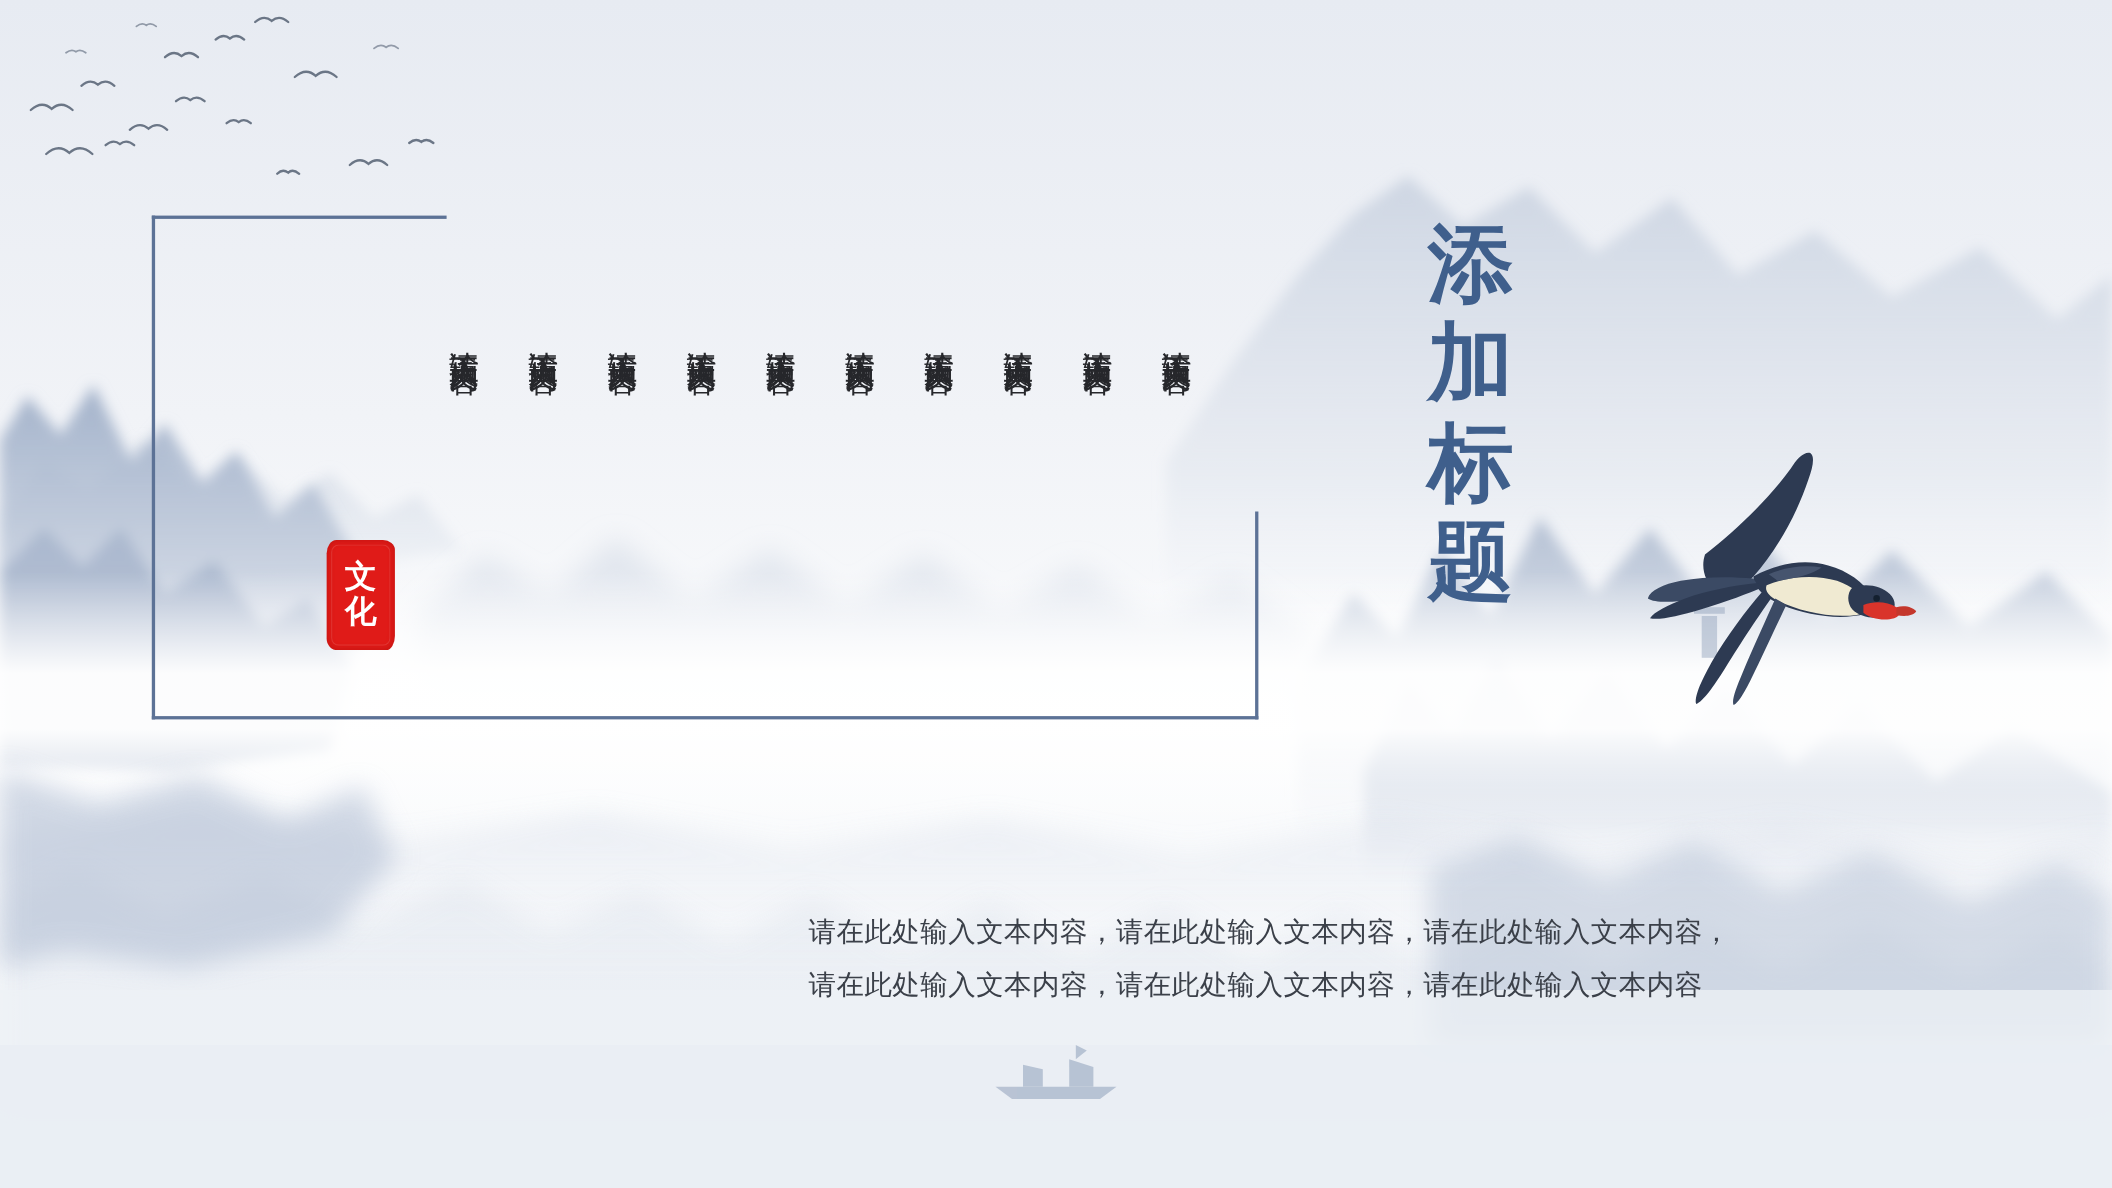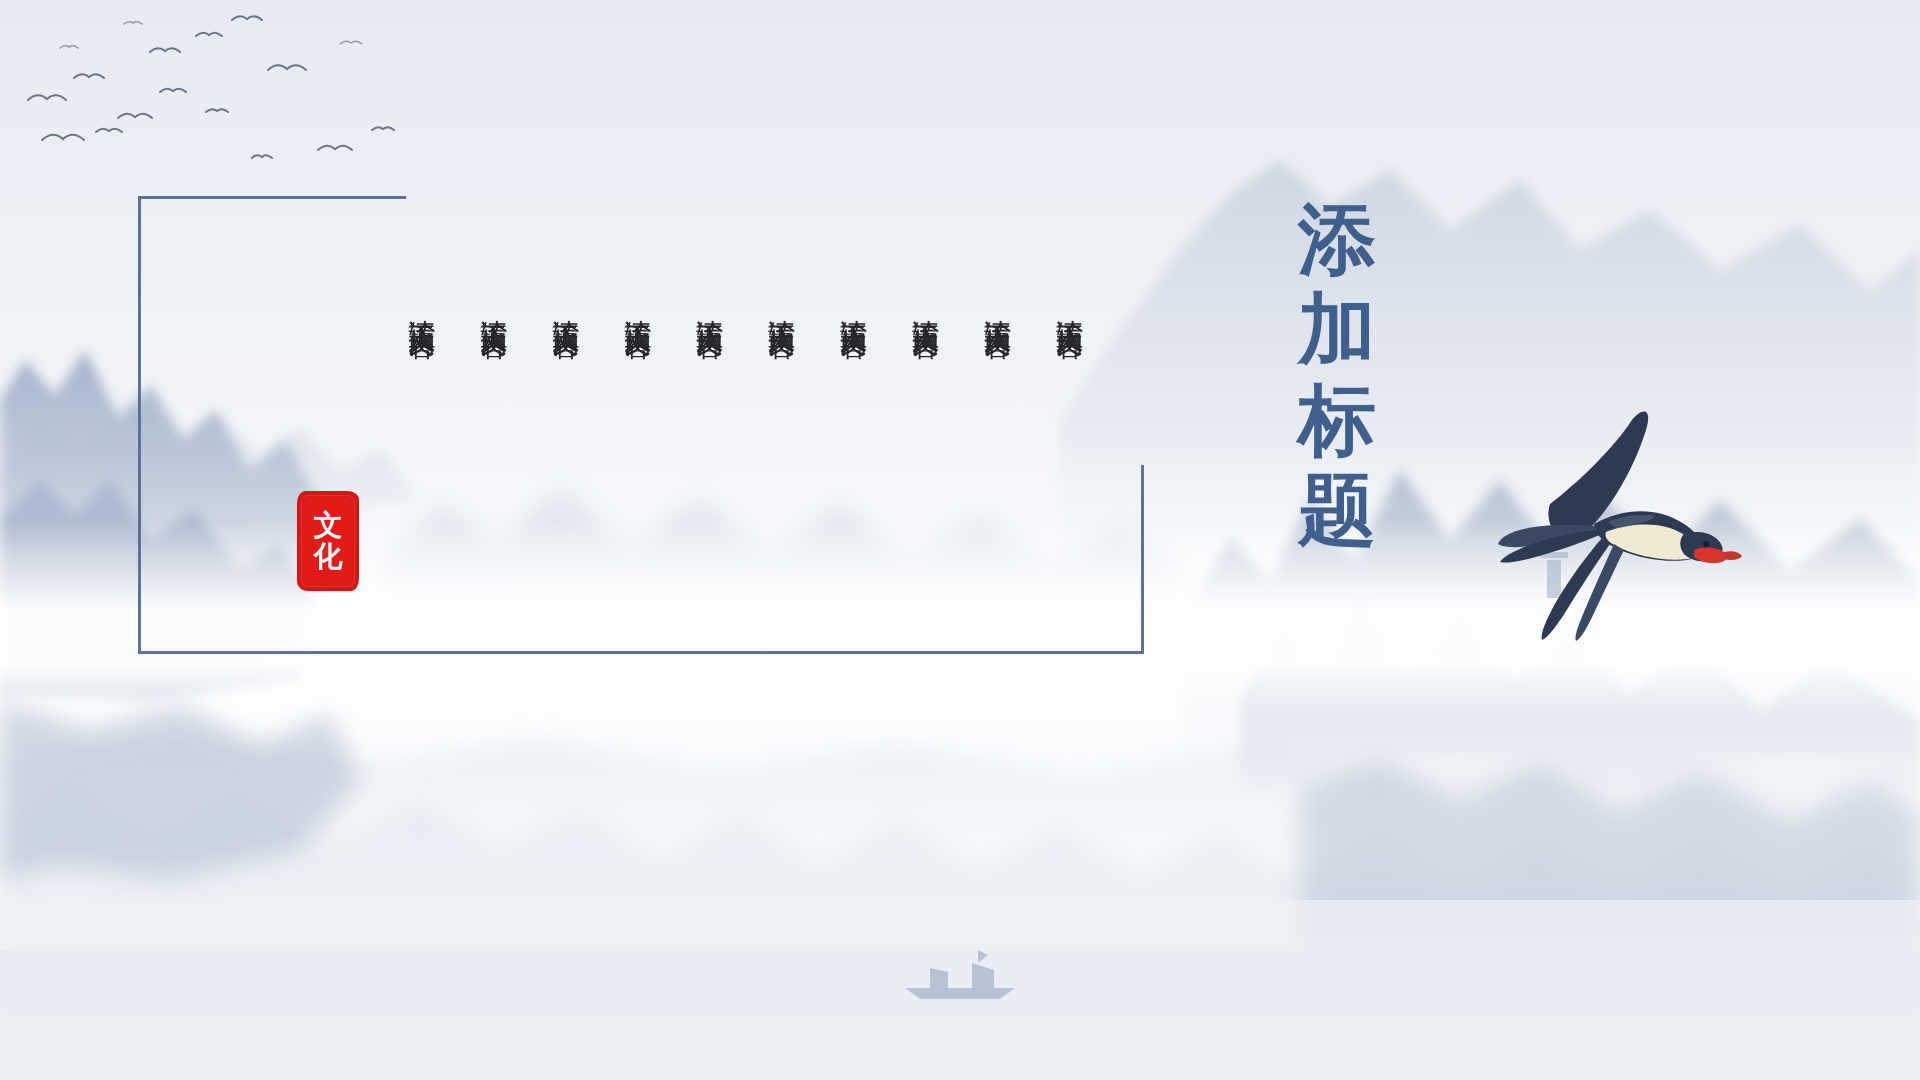--- a/index.html
+++ b/index.html
@@ -338,15 +338,17 @@
       <path d="M104 146 C 90 162, 72 186, 58 210 C 48 228, 42 242, 44 248
                C 50 246, 60 232, 70 216 C 86 190, 102 166, 112 152 Z" fill="#2d3a52"></path>
       <path d="M116 152 C 108 170, 96 196, 86 220 C 80 234, 76 245, 78 249
                C 83 247, 90 234, 97 219 C 109 194, 120 170, 126 158 Z" fill="#3b4a64"></path>
 
       <path d="M110 130 C 124 124, 142 121, 158 124 C 150 130, 134 134, 118 136 Z" fill="#51607a" opacity="0.7"></path>
     </svg>
   </div>
 
   <div id="caption">
+    <span class="caption-line">请在此处输入文本内容，请在此处输入文本内容，请在此处输入文本内容，</span>
+    <span class="caption-line">请在此处输入文本内容，请在此处输入文本内容，请在此处输入文本内容</span>
   </div>
 
 </div>
 
 </body></html>

